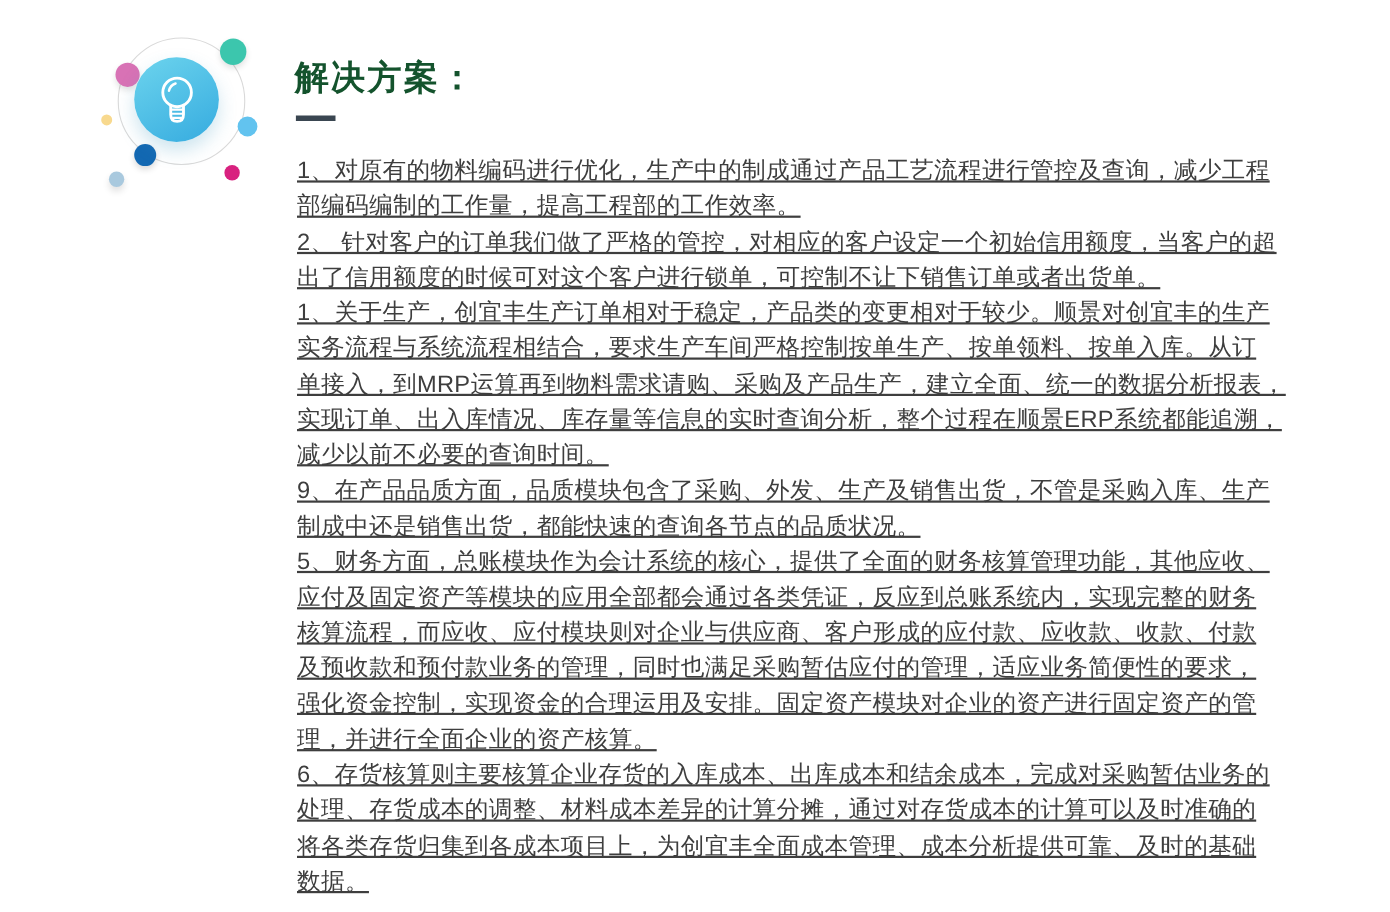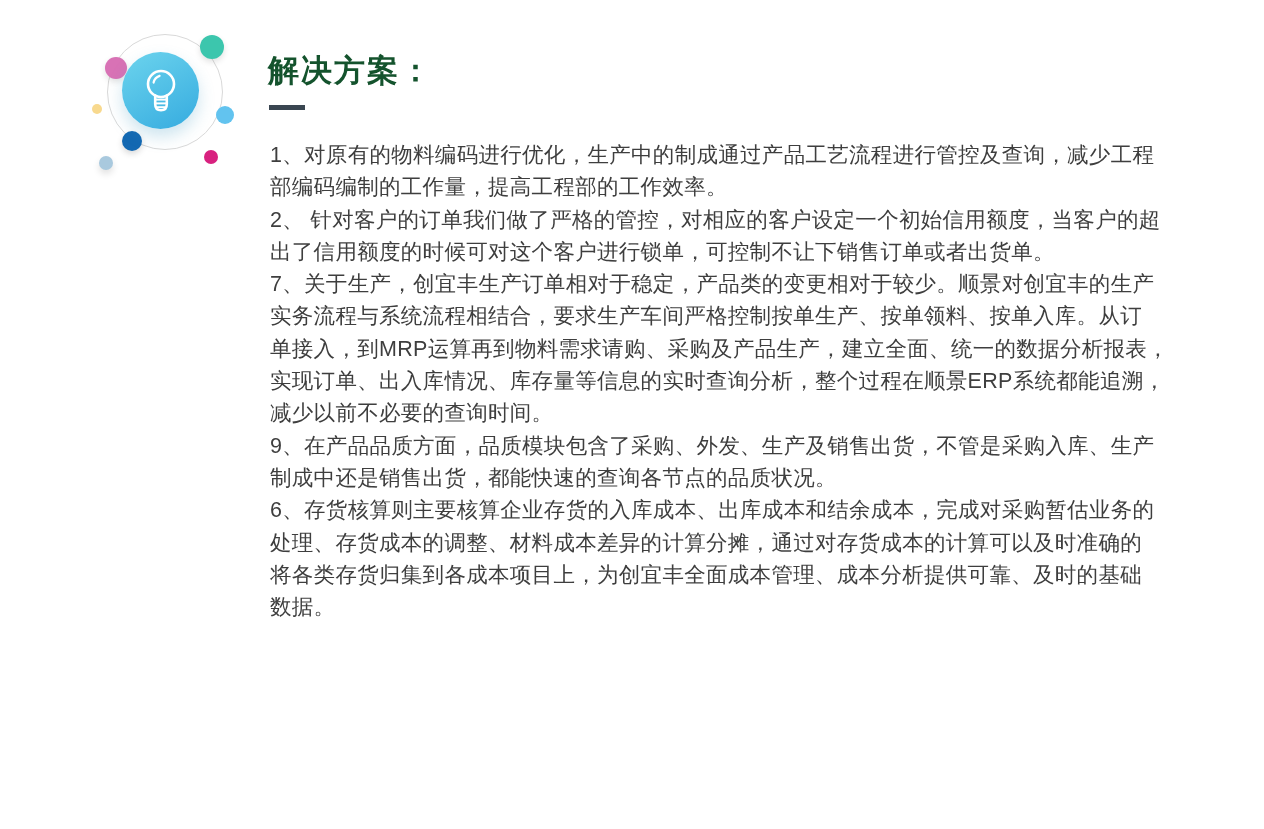--- a/index.html
+++ b/index.html
@@ -37,21 +37,21 @@
     position: absolute; left: 269px; top: 105px;
     width: 36px; height: 5px; background: #3a4651;
   }
 
   
   .content {
     position: absolute; left: 270px; top: 139px; width: 924px;
     font-size: 21.5px; line-height: 32.3px; color: #3e3e3e;
     letter-spacing: 0.3px;
   }
-  .content p { margin: 0; white-space: pre-line; text-align: justify; }
+  .content p { margin: 0; white-space: pre-line; text-align: justify; text-decoration: underline; }
 </style>
 </head>
 <body>
 
 <div class="badge">
   <div class="ring"></div>
   <span class="dot dot-teal"></span>
   <span class="dot dot-pink"></span>
   <span class="dot dot-yellow"></span>
   <span class="dot dot-lightblue"></span>
@@ -71,24 +71,30 @@
 </div>
 
 <h1 class="heading">解决方案：</h1>
 <div class="title-dash"></div>
 
 <div class="content">
   <p>1、对原有的物料编码进行优化，生产中的制成通过产品工艺流程进行管控及查询，减少工程
 部编码编制的工作量，提高工程部的工作效率。</p>
   <p>2、 针对客户的订单我们做了严格的管控，对相应的客户设定一个初始信用额度，当客户的超
 出了信用额度的时候可对这个客户进行锁单，可控制不让下销售订单或者出货单。</p>
-  <p>7、关于生产，创宜丰生产订单相对于稳定，产品类的变更相对于较少。顺景对创宜丰的生产
+  <p>1、关于生产，创宜丰生产订单相对于稳定，产品类的变更相对于较少。顺景对创宜丰的生产
 实务流程与系统流程相结合，要求生产车间严格控制按单生产、按单领料、按单入库。从订
 单接入，到MRP运算再到物料需求请购、采购及产品生产，建立全面、统一的数据分析报表，
 实现订单、出入库情况、库存量等信息的实时查询分析，整个过程在顺景ERP系统都能追溯，
 减少以前不必要的查询时间。</p>
   <p>9、在产品品质方面，品质模块包含了采购、外发、生产及销售出货，不管是采购入库、生产
 制成中还是销售出货，都能快速的查询各节点的品质状况。</p>
+  <p>5、财务方面，总账模块作为会计系统的核心，提供了全面的财务核算管理功能，其他应收、
+应付及固定资产等模块的应用全部都会通过各类凭证，反应到总账系统内，实现完整的财务
+核算流程，而应收、应付模块则对企业与供应商、客户形成的应付款、应收款、收款、付款
+及预收款和预付款业务的管理，同时也满足采购暂估应付的管理，适应业务简便性的要求，
+强化资金控制，实现资金的合理运用及安排。固定资产模块对企业的资产进行固定资产的管
+理，并进行全面企业的资产核算。</p>
   <p>6、存货核算则主要核算企业存货的入库成本、出库成本和结余成本，完成对采购暂估业务的
 处理、存货成本的调整、材料成本差异的计算分摊，通过对存货成本的计算可以及时准确的
 将各类存货归集到各成本项目上，为创宜丰全面成本管理、成本分析提供可靠、及时的基础
 数据。</p>
 </div>
 
 </body></html>

